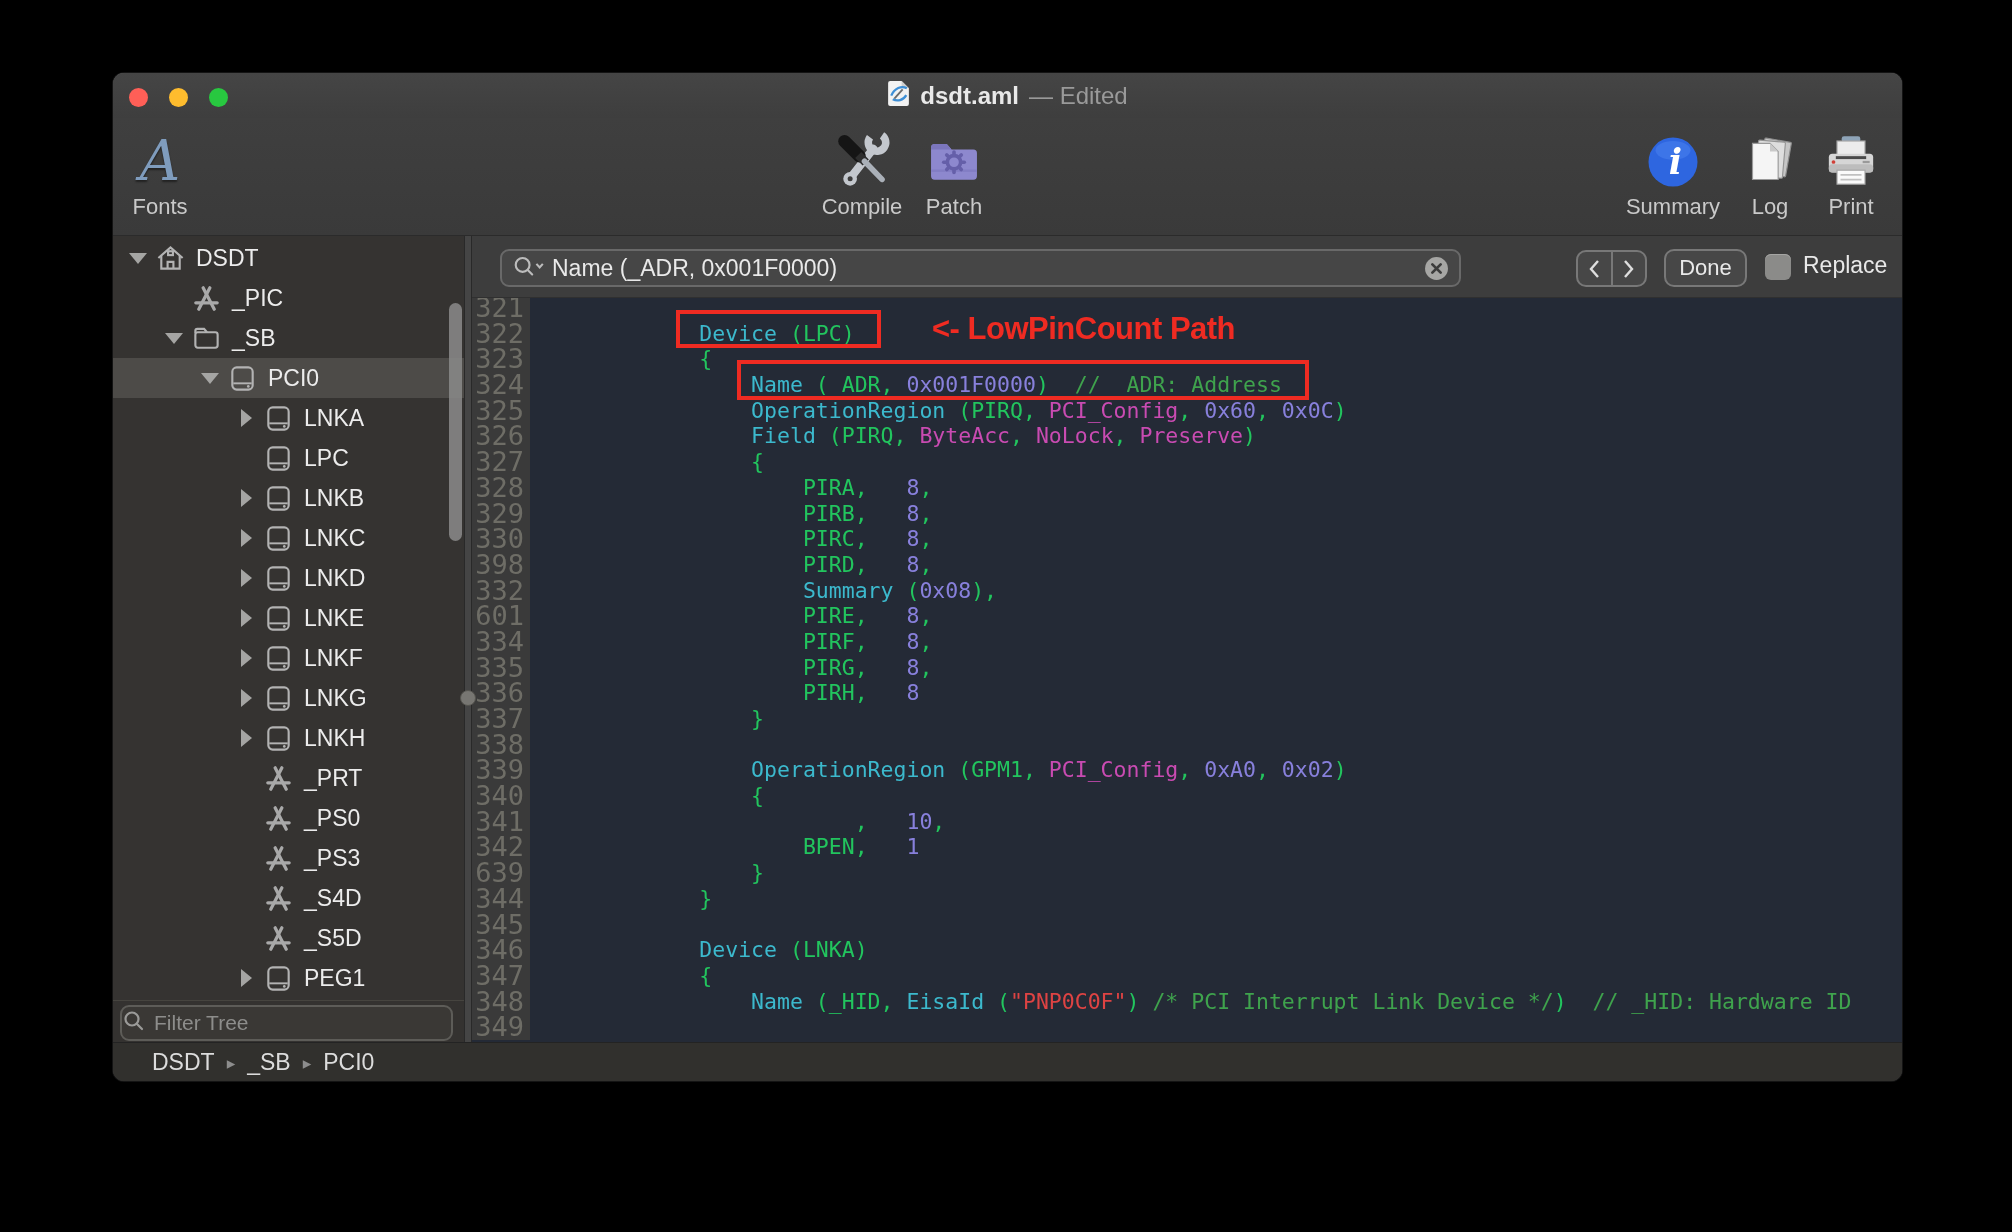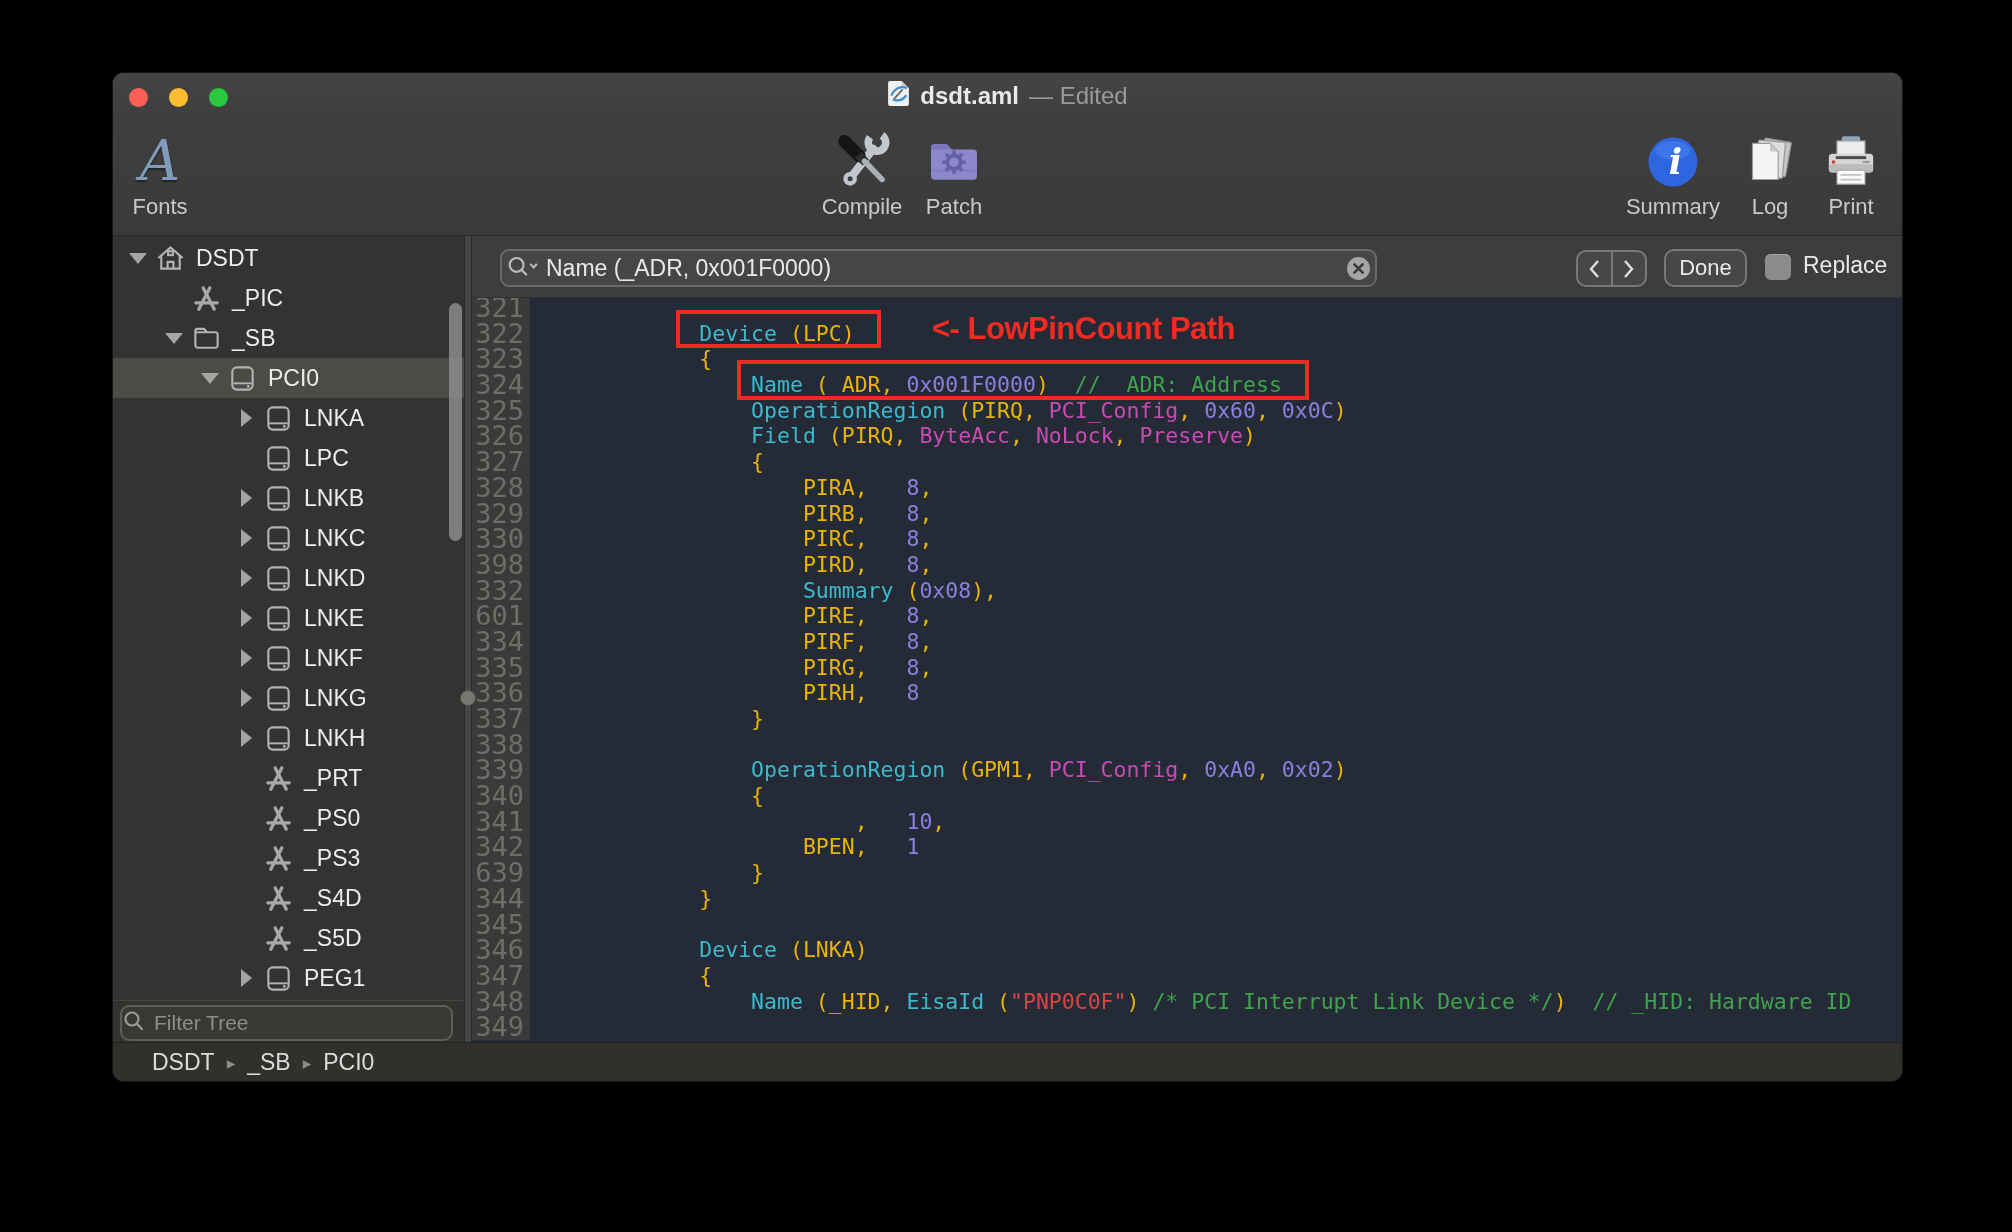--- a/index.html
+++ b/index.html
@@ -68,24 +68,24 @@
   
   .divider { position:absolute; left:351px; top:0; width:8px; height:807px; background:#454545;
              border-left:1px solid #292929; border-right:1px solid #292929; }
   .split-dot { position:absolute; left:347px; top:454px; width:16px; height:16px; border-radius:50%;
                background:#777672; border:1px solid #55544f; z-index:5; }
 
   
   .editor { position:absolute; left:359px; top:0; width:1430px; height:807px; background:#3d3d3d; }
   .searchstrip { position:absolute; left:0; top:0; width:1430px; height:62px; background:#3d3d3d;
                  border-bottom:1px solid #303030; }
-  .search-field { position:absolute; left:28px; top:13px; width:877px; height:38px;
+  .search-field { position:absolute; left:28px; top:13px; width:961px; height:38px;
                   background:#464646; border:2px solid #69696
 9; border-radius:9px;
-                  display:flex; align-items:center; padding:0 4px; }
+                  display:flex; align-items:center; padding:0 10px; }
   .search-field { border:2px solid #696969; }
   .search-text { font-size:23px; color:#e9e9e9; margin-left:6px; flex:1; white-space:nowrap; overflow:hidden; }
   .clear-btn { width:25px; height:25px; flex:0 0 25px; }
   .segnav { position:absolute; left:1104px; top:14px; width:71px; height:37px; border:2px solid #787878;
             border-radius:10px; background:#474747; display:flex; }
   .segnav .seg { flex:1; display:flex; align-items:center; justify-content:center; }
   .segnav .seg:first-child { border-right:2px solid #787878; }
   .done-btn { position:absolute; left:1192px; top:13px; width:83px; height:38px; border:2px solid #787878;
               border-radius:10px; background:#474747; color:#e9e9e9; font-size:22px;
               display:flex; align-items:center; justify-content:center; }
@@ -94,21 +94,21 @@
   .replace-label { position:absolute; left:1331px; top:16px; font-size:23px; color:#e9e9e9; }
 
   .coderegion { position:absolute; left:0; top:62px; width:1430px; height:745px; background:#242a36; overflow:hidden; }
   .codecols { position:absolute; left:0; top:-3px; display:flex; width:100%; }
   .gutter { width:58px; flex:0 0 58px; background:#3a3a3a; }
   .gutter .ln { height:25.7px; line-height:25.7px; text-align:right; padding-right:6px;
                 font-family:"DejaVu Sans Mono", monospace; font-size:27px; color:#6e6d66; }
   .codebody { flex:1; padding-left:14px; }
   .codebody .cl { height:25.7px; line-height:25.7px; white-space:pre;
                   font-family:"DejaVu Sans Mono", monospace; font-size:21.5px; color:#e9ecf2; }
-  .seg-w { color:#eab308; }
+  .seg-w { color:#22c55e; }
   .seg-t { color:var(--c-teal,#3cb9cd); }
   .seg-p { color:var(--c-purple,#8880dc); }
   .seg-m { color:var(--c-magenta,#c94bb2); }
   .seg-g { color:var(--c-green,#3fa34d); }
   .seg-r { color:var(--c-string,#de4343); }
 
   .anno-box { position:absolute; border:4px solid var(--c-red,#ee2420); z-index:6; }
   #anno-box-device { left:204px; top:12px; width:205px; height:38px; }
   #anno-box-name   { left:265px; top:62px; width:572px; height:40px; }
   .anno-text { position:absolute; left:460px; top:13px; z-index:6; font-size:31px; font-weight:600;

